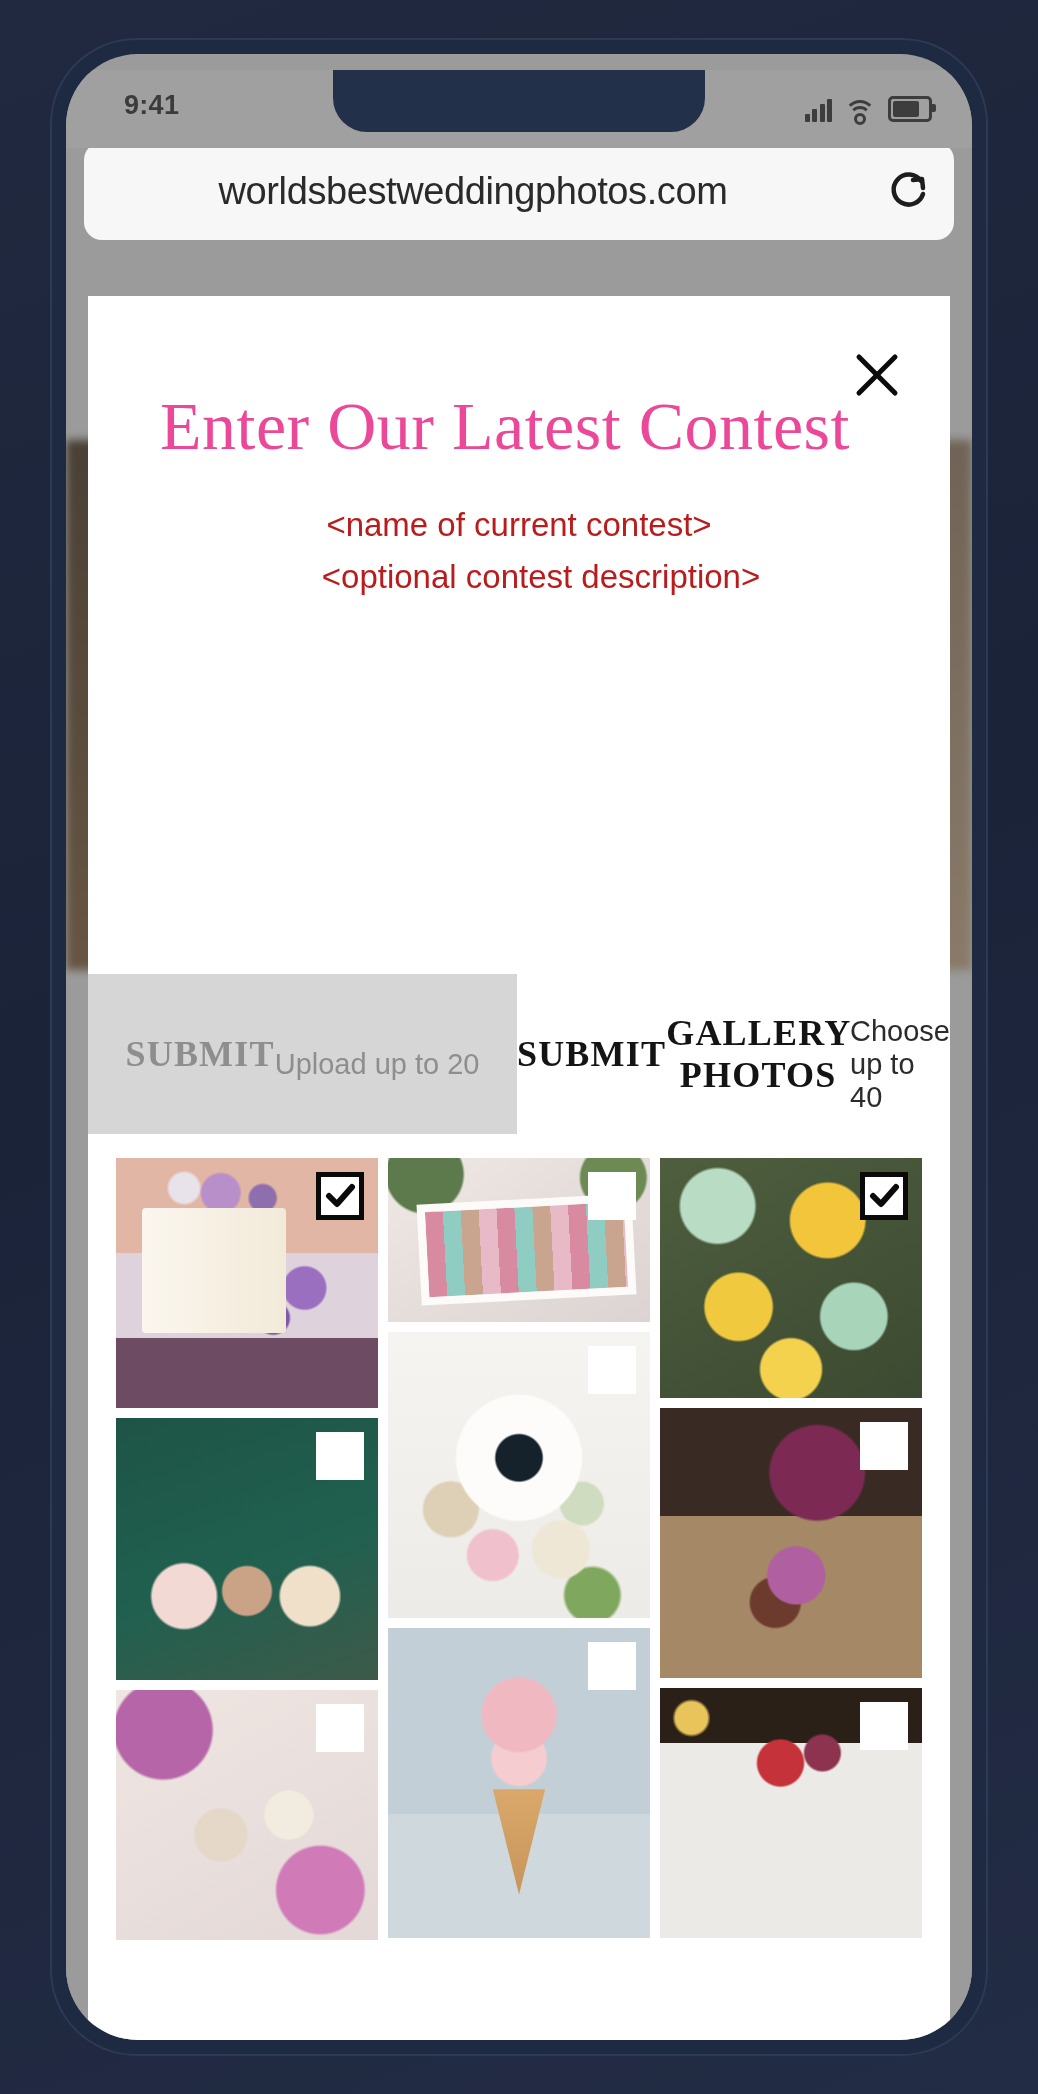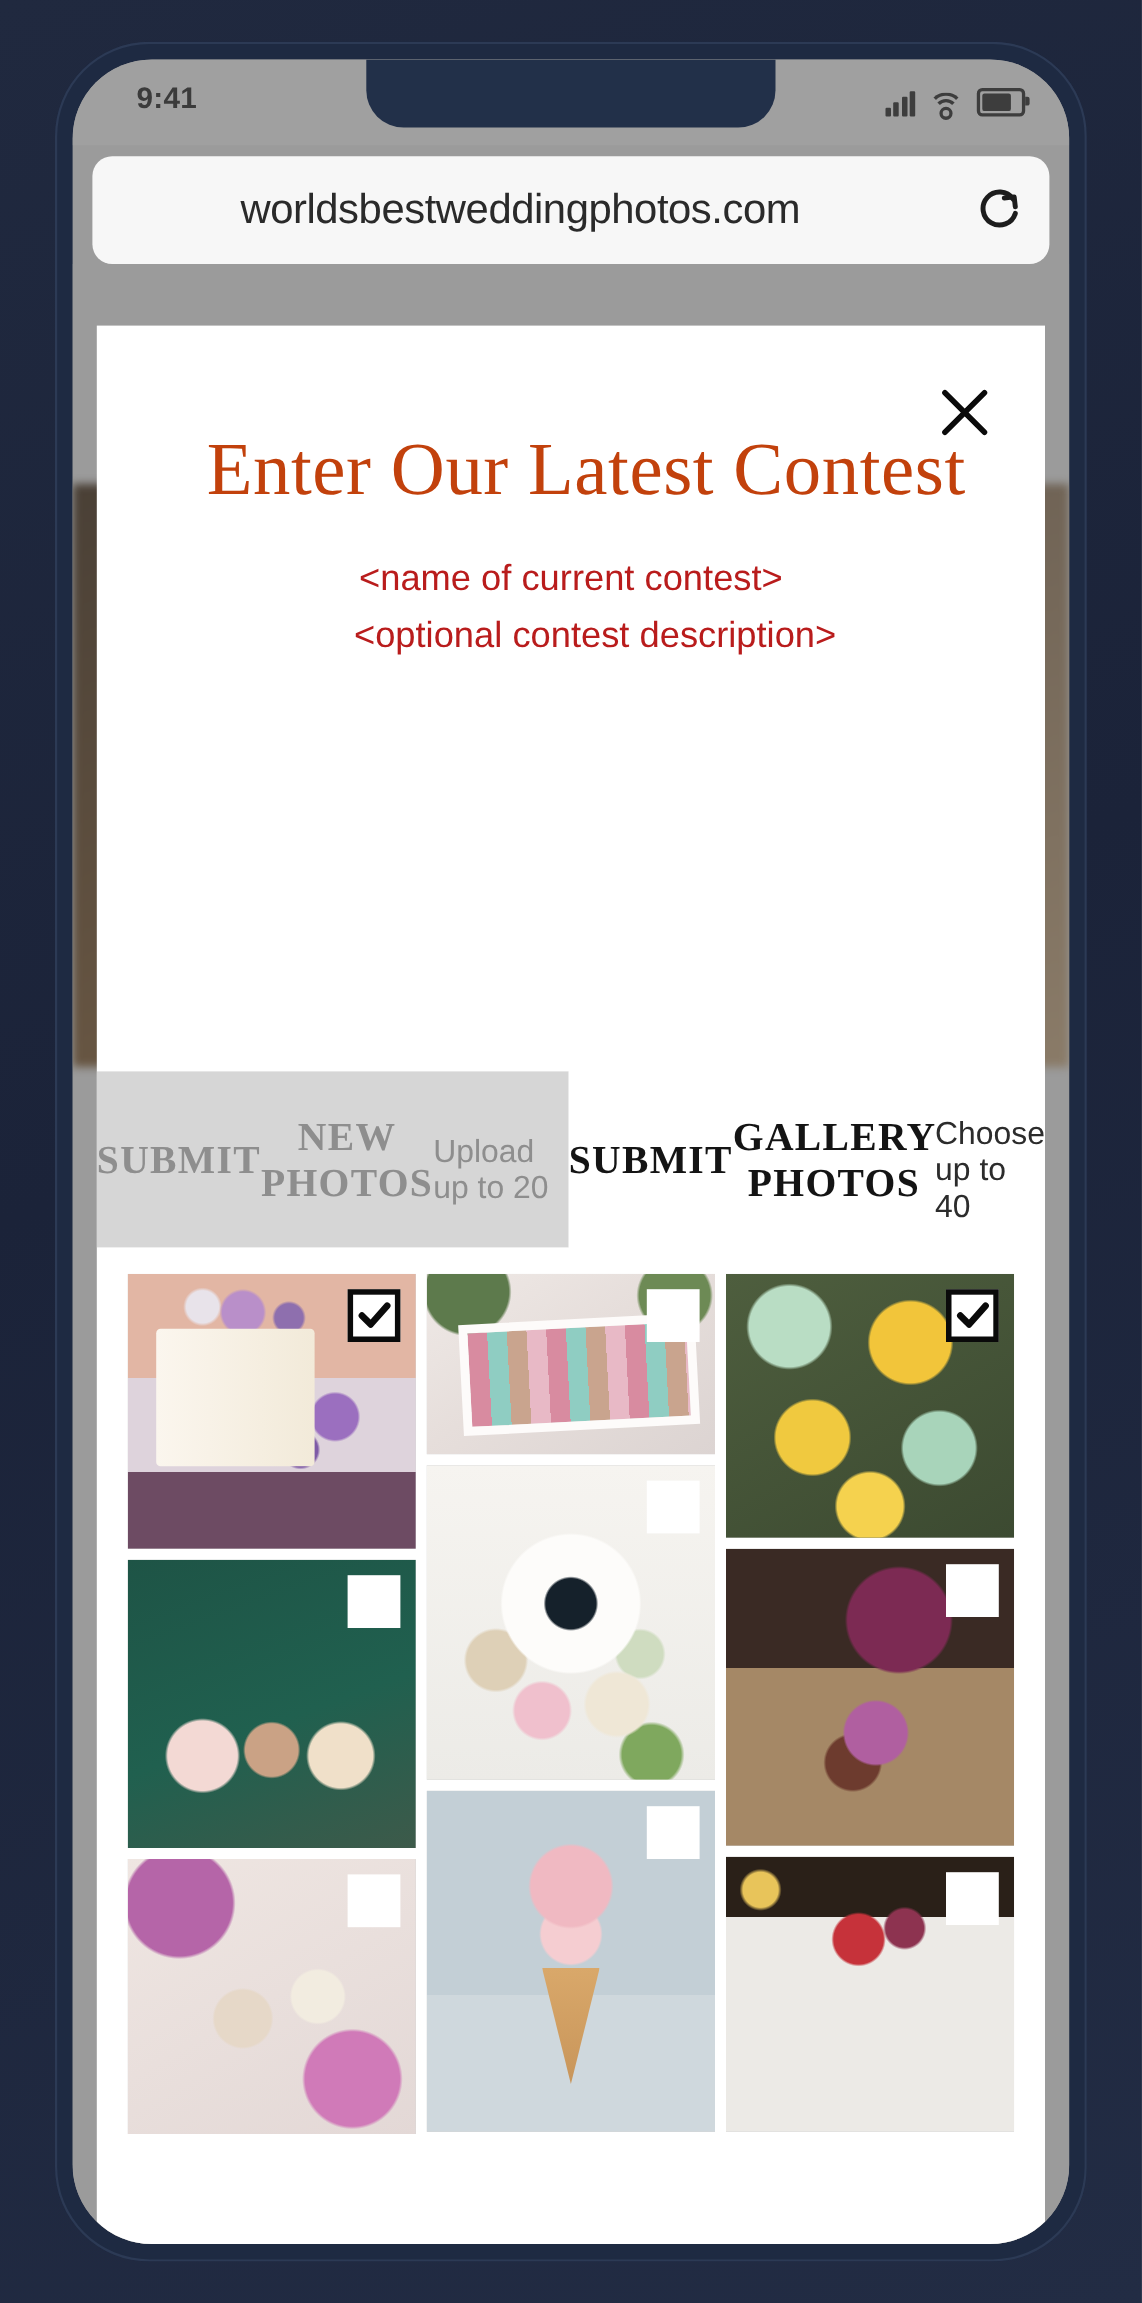--- a/index.html
+++ b/index.html
@@ -19,21 +19,21 @@
     background:#1e2a42;border-radius:86px;
     box-shadow:0 0 0 2px #2c3a55 inset;
   }
   .phone-screen{
     position:absolute;left:16px;top:16px;width:906px;height:1986px;
     border-radius:72px;overflow:hidden;background:#9b9b9b;
   }
 
   
   .statusbar{
-    position:absolute;left:0;top:0;width:906px;height:78px;
+    position:absolute;left:0;top:16px;width:906px;height:78px;
     background:#a0a0a0;z-index:40;
   }
   .notch{
     position:absolute;left:50%;transform:translateX(-50%);top:0;
     width:372px;height:62px;background:#223049;
     border-bottom-left-radius:34px;border-bottom-right-radius:34px;
   }
   .clock{
     position:absolute;left:58px;top:20px;
     font-size:27px;font-weight:bold;color:#3b3b3b;letter-spacing:.3px;
@@ -80,23 +80,23 @@
   
   .modal{
     position:absolute;left:22px;top:242px;width:862px;height:1744px;
     background:#ffffff;z-index:30;overflow:hidden;
   }
   .close-btn{
     position:absolute;right:42px;top:48px;width:62px;height:62px;
     display:flex;align-items:center;justify-content:center;cursor:pointer;
   }
   .modal-title{
-    margin:92px 72px 0 72px;text-align:right;
+    margin:92px 72px 0 72px;text-align:left;
     font-family:"Liberation Serif", serif;
-    font-size:68px;line-height:1.12;color:#c2410c;font-weight:400;letter-spacing:.5px;
+    font-size:68px;line-height:1.12;color:#ec4899;font-weight:400;letter-spacing:.5px;
   }
   .sub1,.sub2{text-align:center;color:#b91c1c;}
   .sub1{margin-top:42px;font-size:33px;}
   .sub2{margin-top:14px;font-size:33px;padding-left:44px;}
 
   
   .tabs{position:absolute;left:0;top:678px;width:862px;height:160px;display:flex;}
   .tab{flex:1;display:flex;flex-direction:row;align-items:center;justify-content:center;cursor:pointer;}
   .tab.inactive{background:#d6d6d6;}
   .tab.active{background:#ffffff;}
@@ -213,21 +213,20 @@
           </svg>
         </div>
 
         <div class="modal-title">Enter Our Latest Contest</div>
         <div class="sub1">&lt;name of current contest&gt;</div>
         <div class="sub2">&lt;optional contest description&gt;</div>
 
         <div class="tabs">
           <div class="tab inactive">
             <div class="tab-line">SUBMIT</div>
-            <div class="tab-line">NEW PHOTOS</div>
             <div class="tab-sub">Upload up to 20</div>
           </div>
           <div class="tab active">
             <div class="tab-line">SUBMIT</div>
             <div class="tab-line">GALLERY PHOTOS</div>
             <div class="tab-sub">Choose up to 40</div>
           </div>
         </div>
 
         <div class="grid" id="photo-grid">

